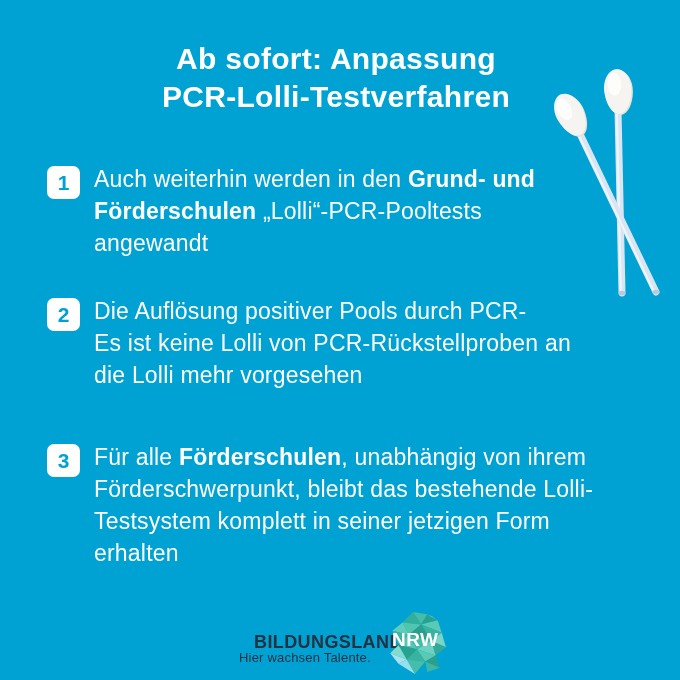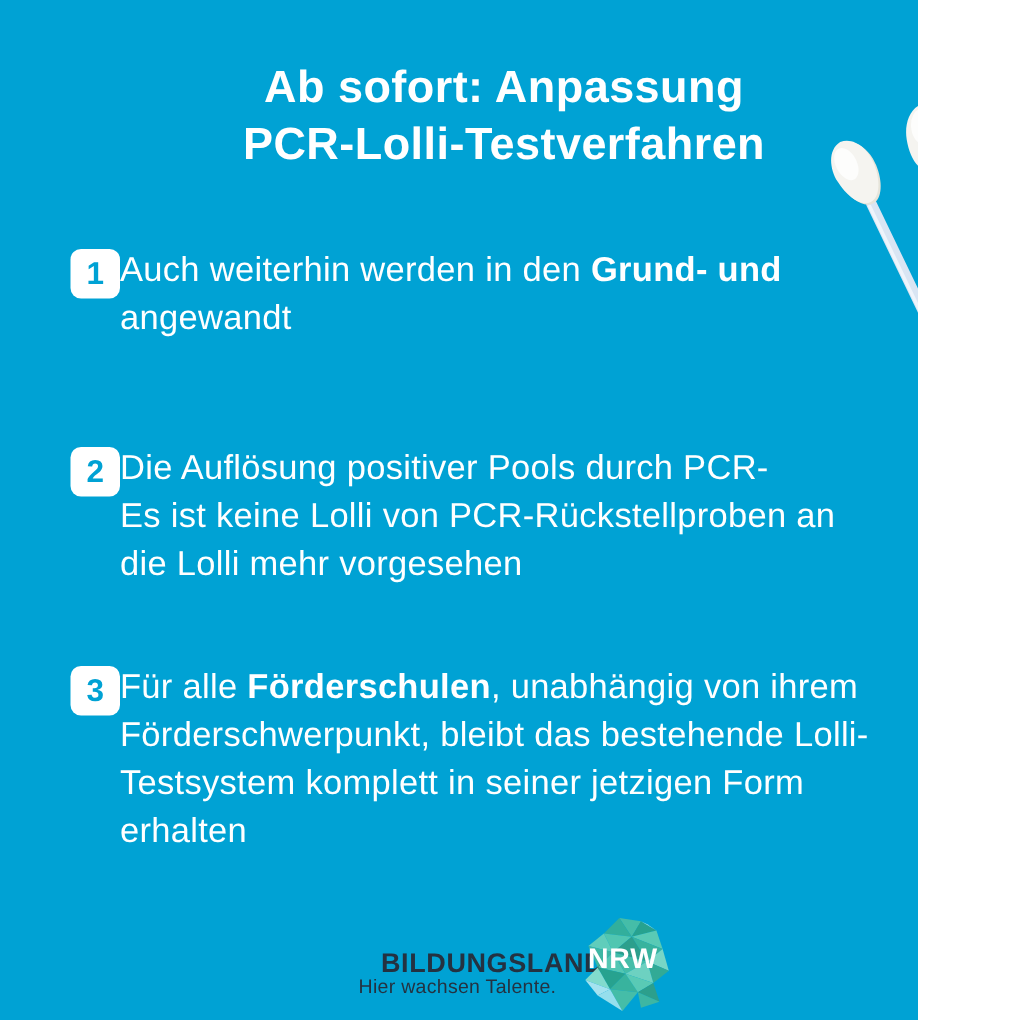--- a/index.html
+++ b/index.html
@@ -1,42 +1,42 @@
 <!DOCTYPE html>
 <html style="--bg: #00a2d4; --accent: #00a2d4; --text: #ffffff; --badge_bg: #ffffff; --logo_dark: #243241;"><head>
 <meta charset="utf-8">
 <style>
   html,body { margin:0; padding:0; }
   :root{
     --bg:#00a2d4; --accent:#00a2d4; --text:#ffffff;
     --badge_bg:#ffffff; --logo_dark:#243241;
   }
   .canvas{
-    position:relative; width:612px; height:680px;
+    position:relative; width:680px; height:680px;
     background:var(--bg); overflow:hidden;
     font-family:"Liberation Sans", sans-serif;
     -webkit-font-smoothing:antialiased;
   }
   
   .title{
     position:absolute; top:40px; left:0; width:672px;
     text-align:center; color:var(--text);
     font-weight:700; font-size:30px; line-height:38px; letter-spacing:0.3px;
   }
   
   .item{ position:absolute; left:47px; display:flex; align-items:flex-start; }
   .item-0{ top:163px; } .item-1{ top:295px; } .item-2{ top:441px; }
   .badge{
     flex:none; margin-top:3px; width:33px; height:33px; border-radius:7px;
     background:var(--badge_bg); color:var(--accent);
     font-weight:700; font-size:21px;
     display:flex; align-items:center; justify-content:center;
   }
   .item .text{
-    width:548px; color:var(--text);
+    margin-left:14px; width:548px; color:var(--text);
     font-size:23px; line-height:32px; letter-spacing:0.2px; font-weight:400;
   }
   .item .text b{ font-weight:700; }
   
   .brand{
     position:absolute; left:238px; top:633px; color:var(--logo_dark);
     font-weight:700; font-size:18px; letter-spacing:0.4px; line-height:1;margin-left:16px;
   }
   .tagline{
     position:absolute; left:239px; top:651px; color:var(--logo_dark);
@@ -88,20 +88,21 @@
       <path d="M0,-24 C10,-23 14.5,-11 13.5,-1 C12.5,11 7,21 0,21 C-7,21 -12.5,11 -13.5,-1 C-14.5,-11 -10,-23 0,-24 Z" fill="#f5f4f0"></path>
       <ellipse cx="-3" cy="-9" rx="7" ry="11.5" fill="#fdfdfc"></ellipse>
     </g>
   </svg>
 
   <div>
       <div class="item item-0">
         <div class="badge">1</div>
         <div class="text">
           <div class="line"><span>Auch weiterhin werden in den </span><b>Grund- und</b></div>
+          <div class="line"><b>Förderschulen</b><span> „Lolli“-PCR-Pooltests</span></div>
           <div class="line"><span>angewandt</span></div>
         </div>
       </div>
       <div class="item item-1">
         <div class="badge">2</div>
         <div class="text">
           <div class="line"><span>Die Auflösung positiver Pools durch PCR-</span></div>
           <div class="line"><span>Es ist keine Lolli von PCR-Rückstellproben an</span></div>
           <div class="line"><span>die Lolli mehr vorgesehen</span></div>
         </div>

